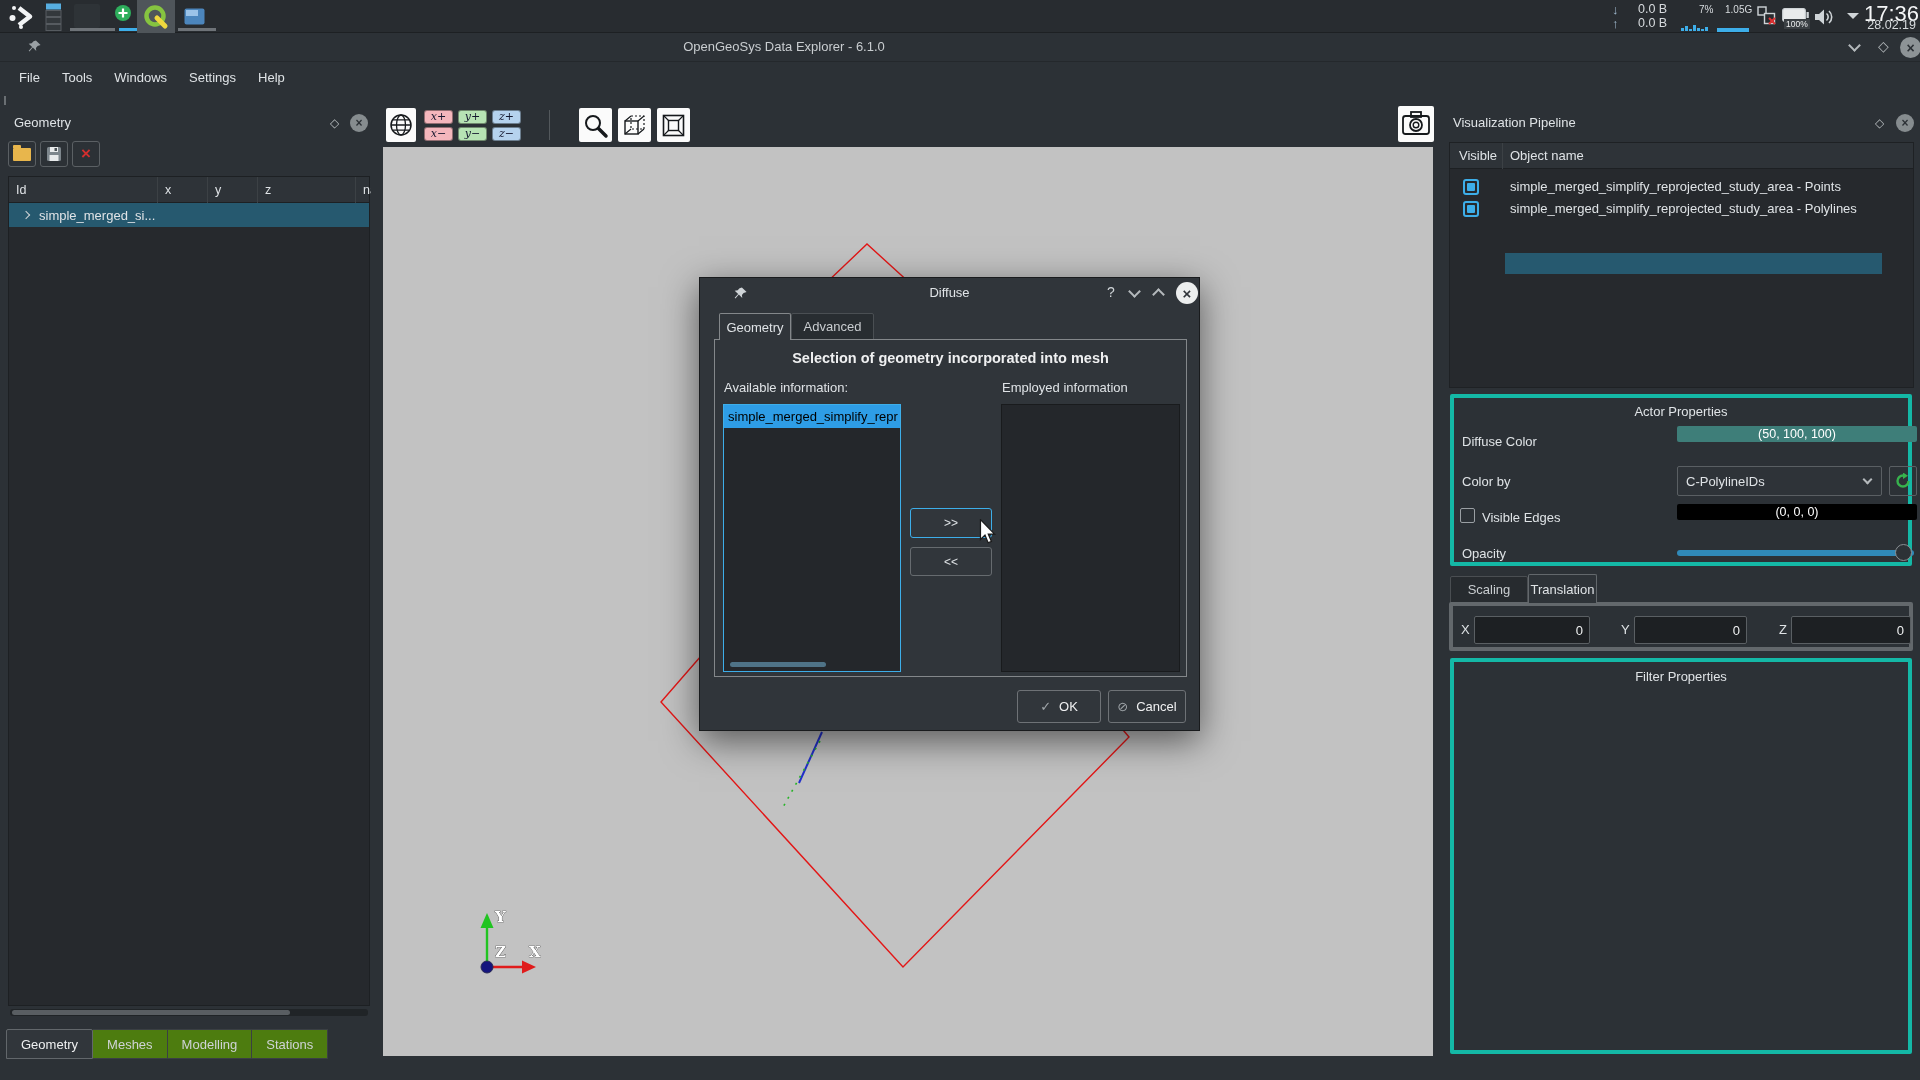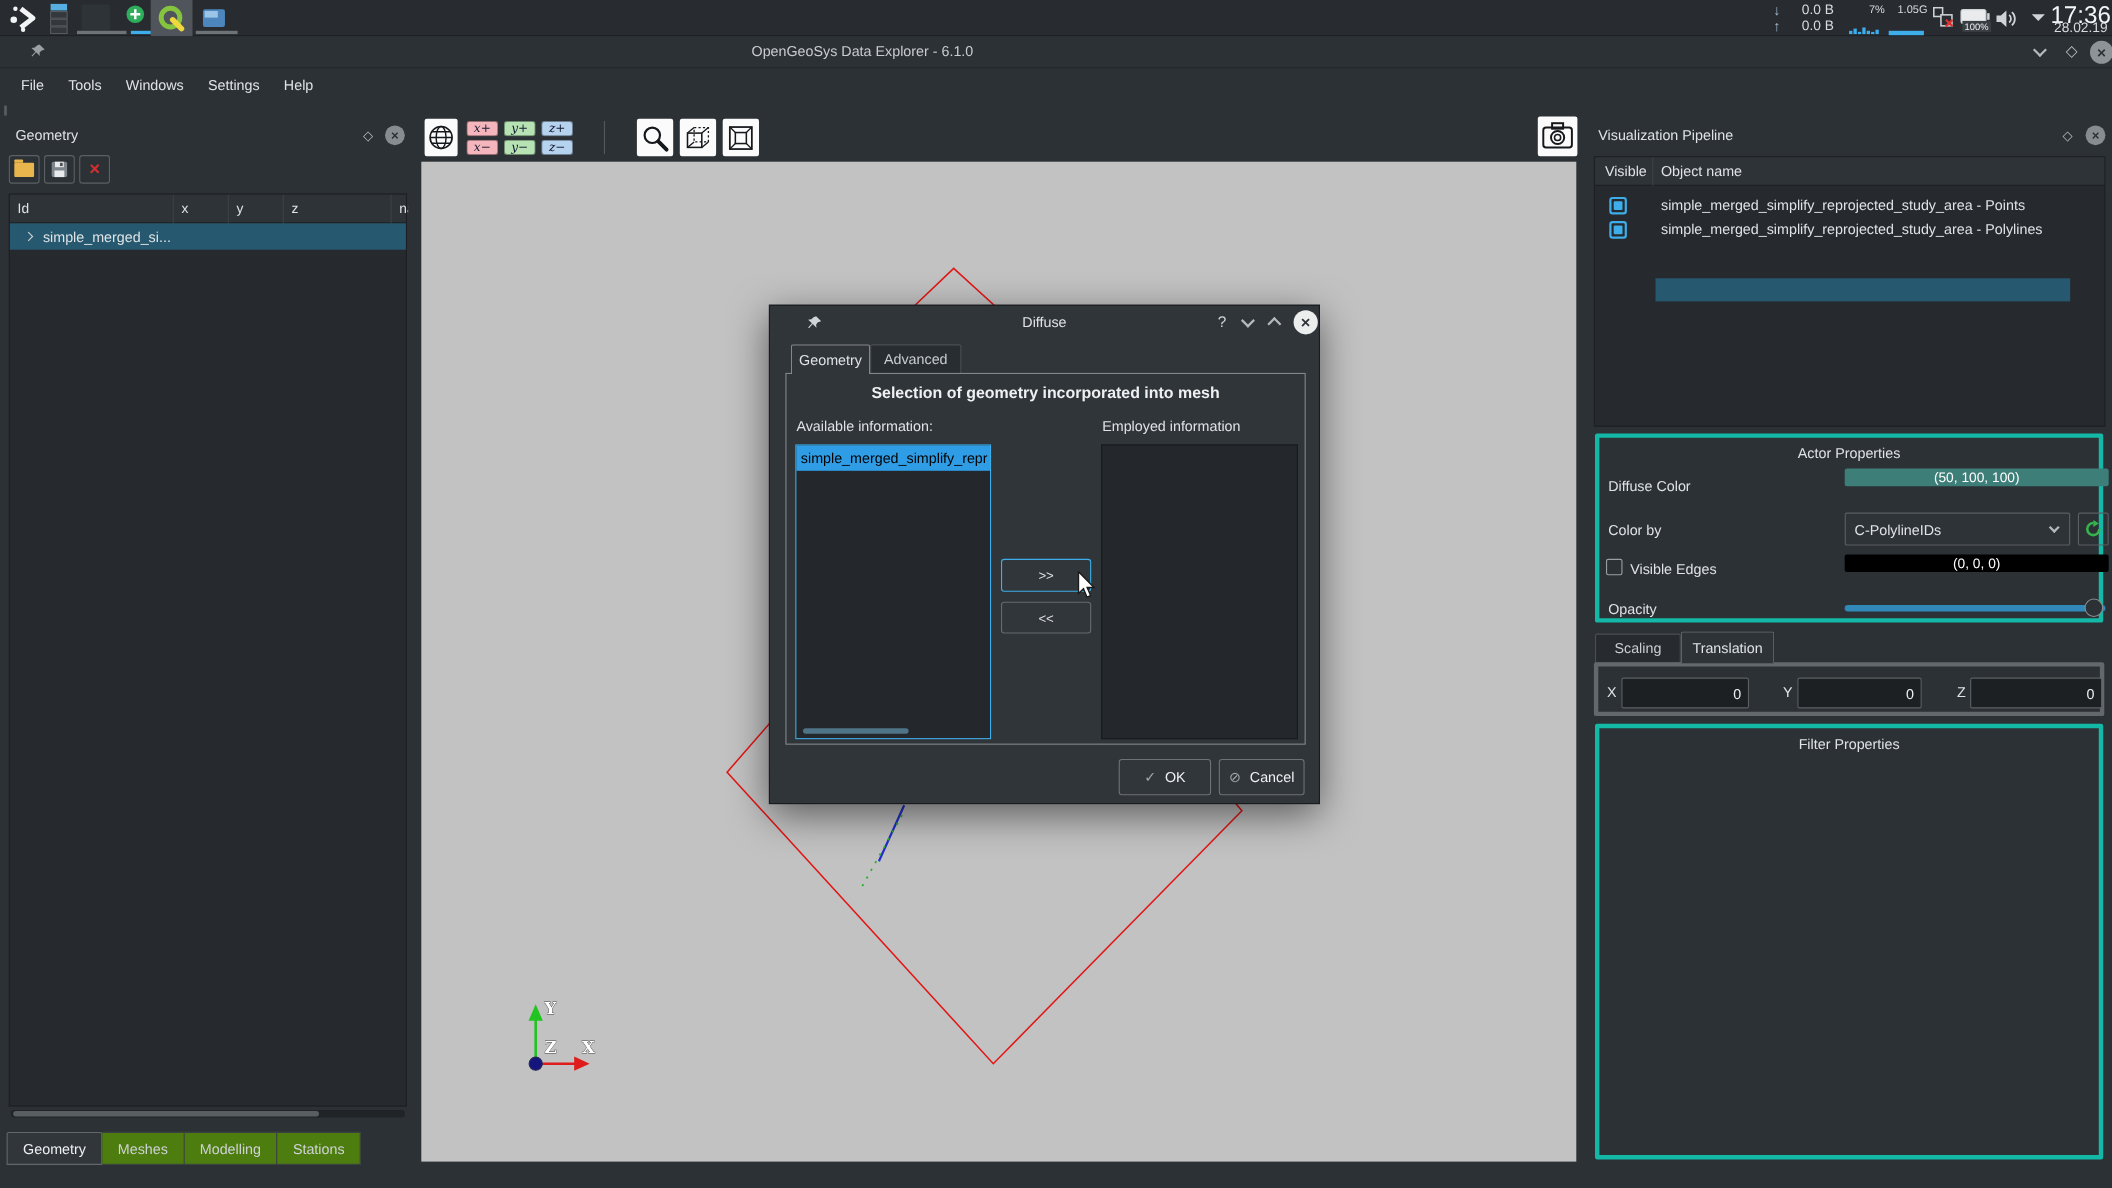--- a/index.html
+++ b/index.html
@@ -358,21 +358,21 @@
       </span>
       <span class="cb-plain" style="left:6px;top:110px;"></span>
       <span class="prop-label" style="left:28px;top:112px;">Visible Edges</span>
       <span class="color-btn" style="top: 106px; background: rgb(0, 0, 0);">(0, 0, 0)</span>
       <span class="prop-label" style="top:148px;">Opacity</span>
       <span class="abs" style="left:223px;top:152px;width:237px;height:6px;background:#3089b8;border-radius:3px;"></span>
       <span class="abs" style="left:441px;top:146px;width:17px;height:17px;border-radius:50%;background:#2c3136;border:1px solid #8a8f93;"></span>
     </div>
 
     <span class="ttab" style="left:1px;top:466px;width:78px;background:#272b2f;border:1px solid #4a4e52;border-radius:2px 2px 0 0;color:#c9cdd0;">Scaling</span>
-    <span class="ttab" style="left:79px;top:464px;width:85px;height:29px;background:#2e3338;border:1px solid #63686c;border-bottom:none;border-radius:2px 2px 0 0;z-index:2;">Translation</span>
+    <span class="ttab" style="left:79px;top:464px;width:69px;height:29px;background:#2e3338;border:1px solid #63686c;border-bottom:none;border-radius:2px 2px 0 0;z-index:2;">Translation</span>
     <div class="groupbox" style="left:0;top:492px;width:464px;height:49px;border-color:#63686c;">
       <span class="prop-label" style="top:16px;">X</span>
       <input class="num-field" style="left: 21px; top: 10px; width: 116px;" readonly="" value="0">
       <span class="prop-label" style="left:168px;top:16px;">Y</span>
       <input class="num-field" style="left: 181px; top: 10px; width: 113px;" readonly="" value="0">
       <span class="prop-label" style="left:326px;top:16px;">Z</span>
       <input class="num-field" style="left: 338px; top: 10px; width: 120px;" readonly="" value="0">
     </div>
 
     <div class="groupbox" style="left:1px;top:548px;width:462px;height:396px;">

